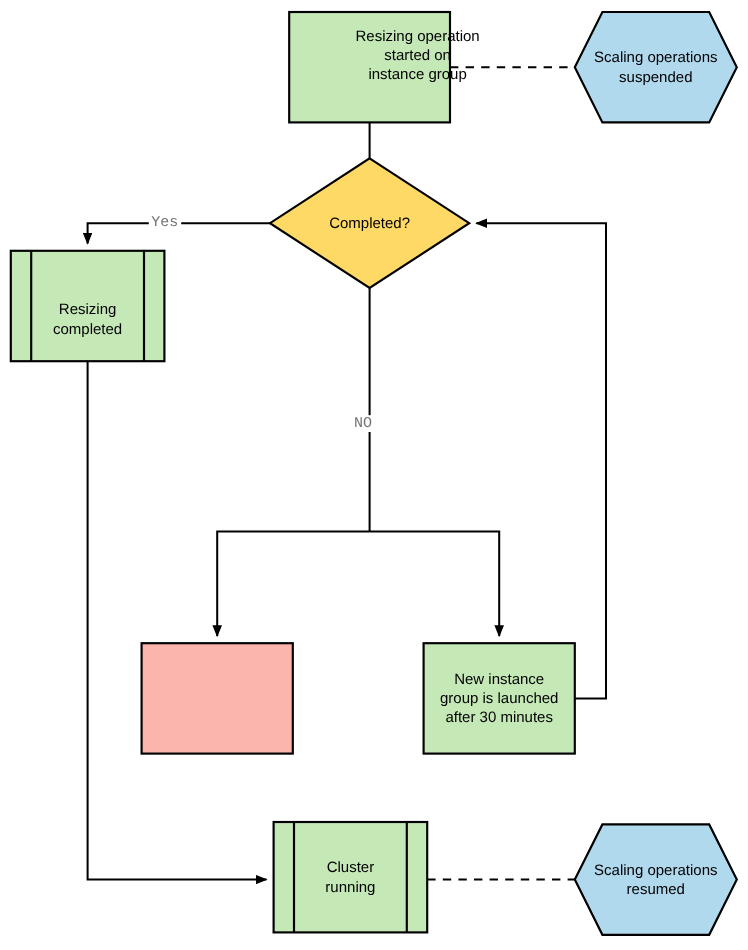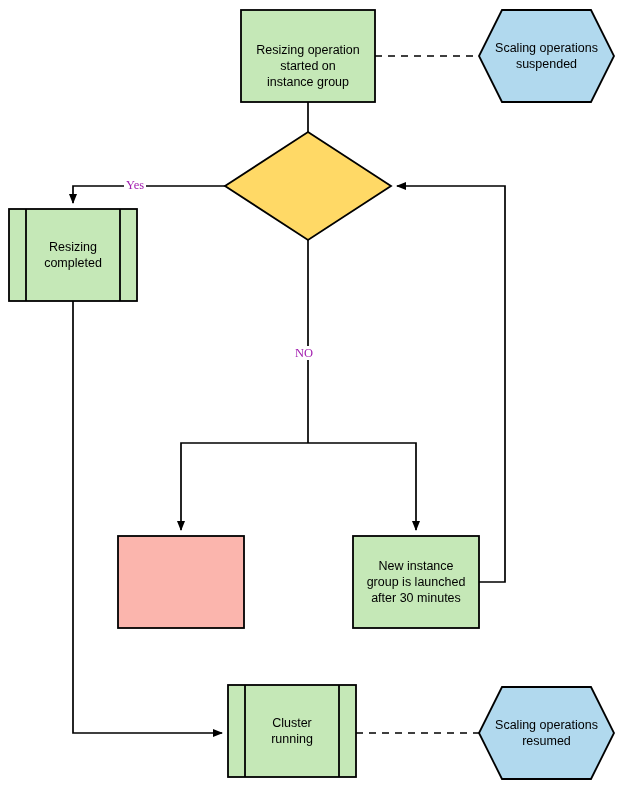--- a/index.html
+++ b/index.html
@@ -33,24 +33,24 @@
     text-align: center;
     font-family: "Liberation Sans", sans-serif;
     font-size: 12.5px;
     line-height: 16px;
     color: #000000;
     pointer-events: none;
     white-space: pre-line;
   }
   .edge-label {
     position: absolute;
-    font-family: Liberation Serif, serif;
+    font-family: Liberation Mono, monospace;
     font-size: 12.5px;
     line-height: 14px;
-    color: #a21caf;
+    color: #737373;
     background: #ffffff;
     padding: 0 2px;
     text-align: left;
     white-space: nowrap;
   }
 </style>
 </head>
 <body>
 
 <div id="diagram-canvas">
@@ -102,29 +102,30 @@
       <g>
         <rect x="228" y="685" width="128" height="92" fill="#c5e8b7"></rect>
         <line x1="245" y1="685" x2="245" y2="777"></line>
         <line x1="339" y1="685" x2="339" y2="777"></line>
       </g>
 
       <polygon points="502,687 591,687 614,733 591,779 502,779 479,733" fill="#b1d9ee"></polygon>
     </g>
   </svg>
 
-  <div class="node-label" style="left:241px; top:22px; width:134px; height:88px;">Resizing operation
+  <div class="node-label" style="left:241px; top:2px; width:134px; height:88px;padding-left:40px;">Resizing operation
 started on
 instance group</div>
 
   <div class="node-label" style="left:479px; top:10px; width:135px; height:92px;">Scaling operations
 suspended</div>
 
+  <div class="node-label" style="left:225px; top:132px; width:166px; height:108px;">Completed?</div>
 
-  <div class="node-label" style="left:26px; top:209px; width:94px; height:92px;">Resizing
+  <div class="node-label" style="left:26px; top:220px; width:94px; height:92px;">Resizing
 completed</div>
 
 
   <div class="node-label" style="left:353px; top:536px; width:126px; height:92px;text-align:center;">New instance
 group is launched
 after 30 minutes</div>
 
   <div class="node-label" style="left:245px; top:685px; width:94px; height:92px;">Cluster
 running</div>
 

